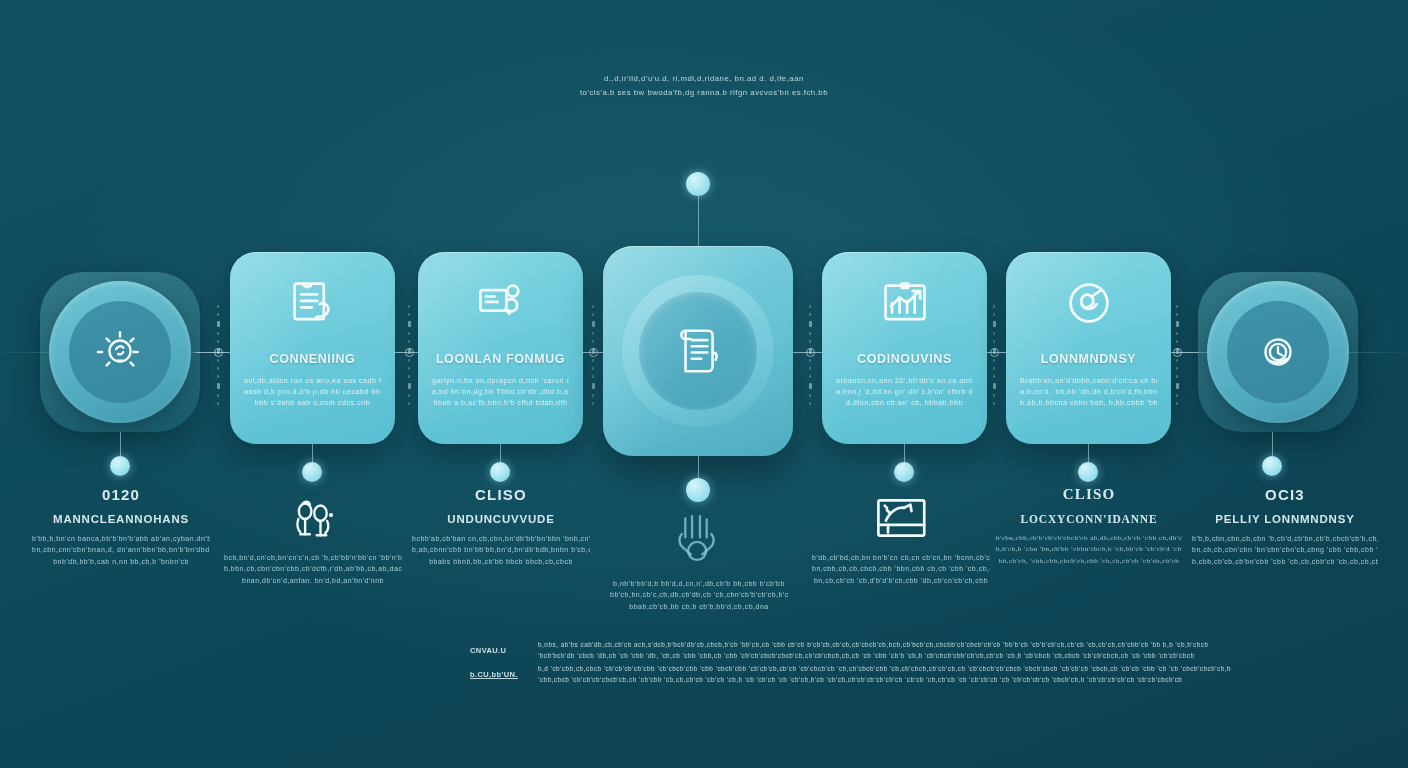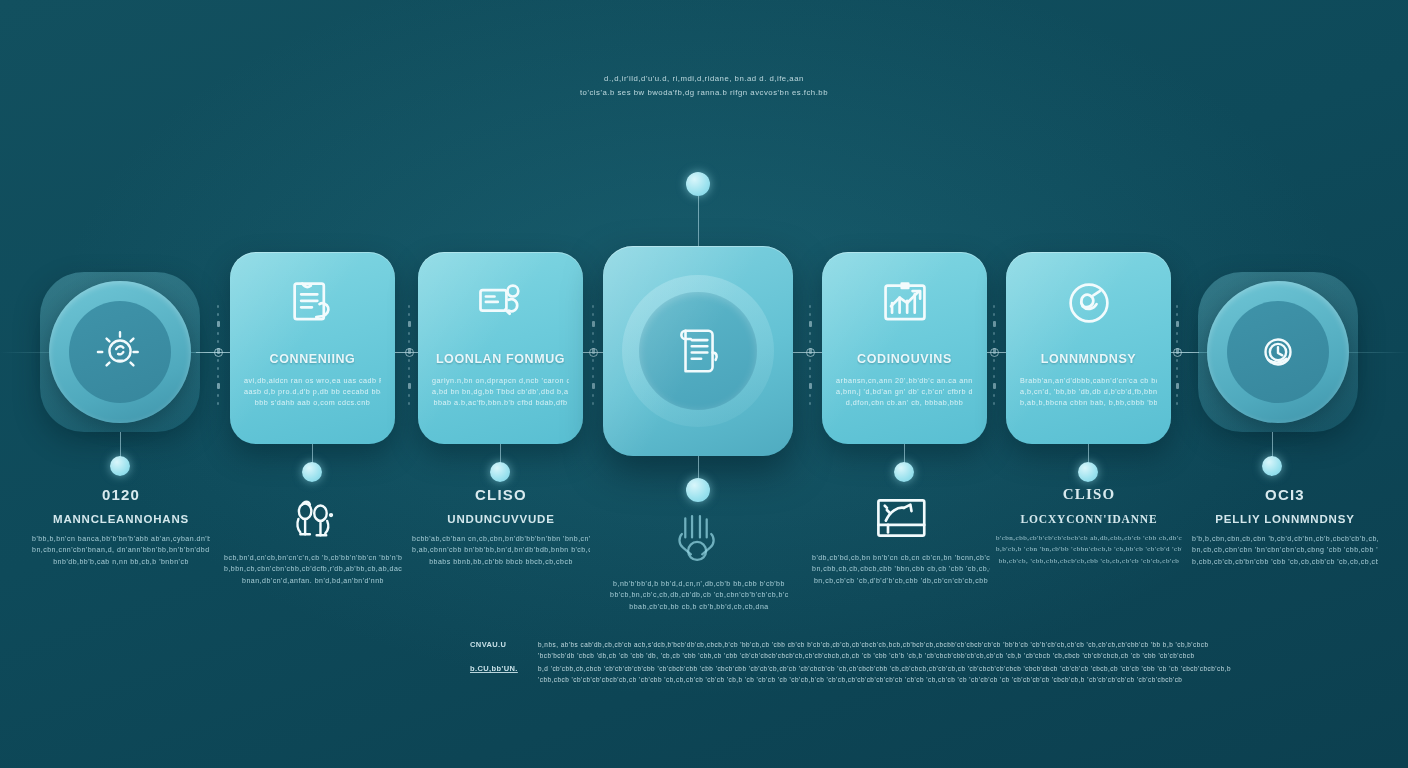--- a/index.html
+++ b/index.html
@@ -244,21 +244,21 @@
   }
   .below-icon svg { height: 48px; width: auto; }
 
   
   .footer {
     position: absolute;
     left: 470px;
     top: 640px;
     width: 450px;
   }
-  .footer-row { display: flex; gap: 16px; align-items: flex-start; }
+  .footer-row { display: flex; gap: 16px; align-items: center; }
   .footer-label {
     font-size: 7.5px;
     font-weight: 700;
     color: #d8eef4;
     letter-spacing: .4px;
     white-space: nowrap;
     min-width: 52px;
   }
   .footer-label.link { text-decoration: underline; }
   .footer-body {

